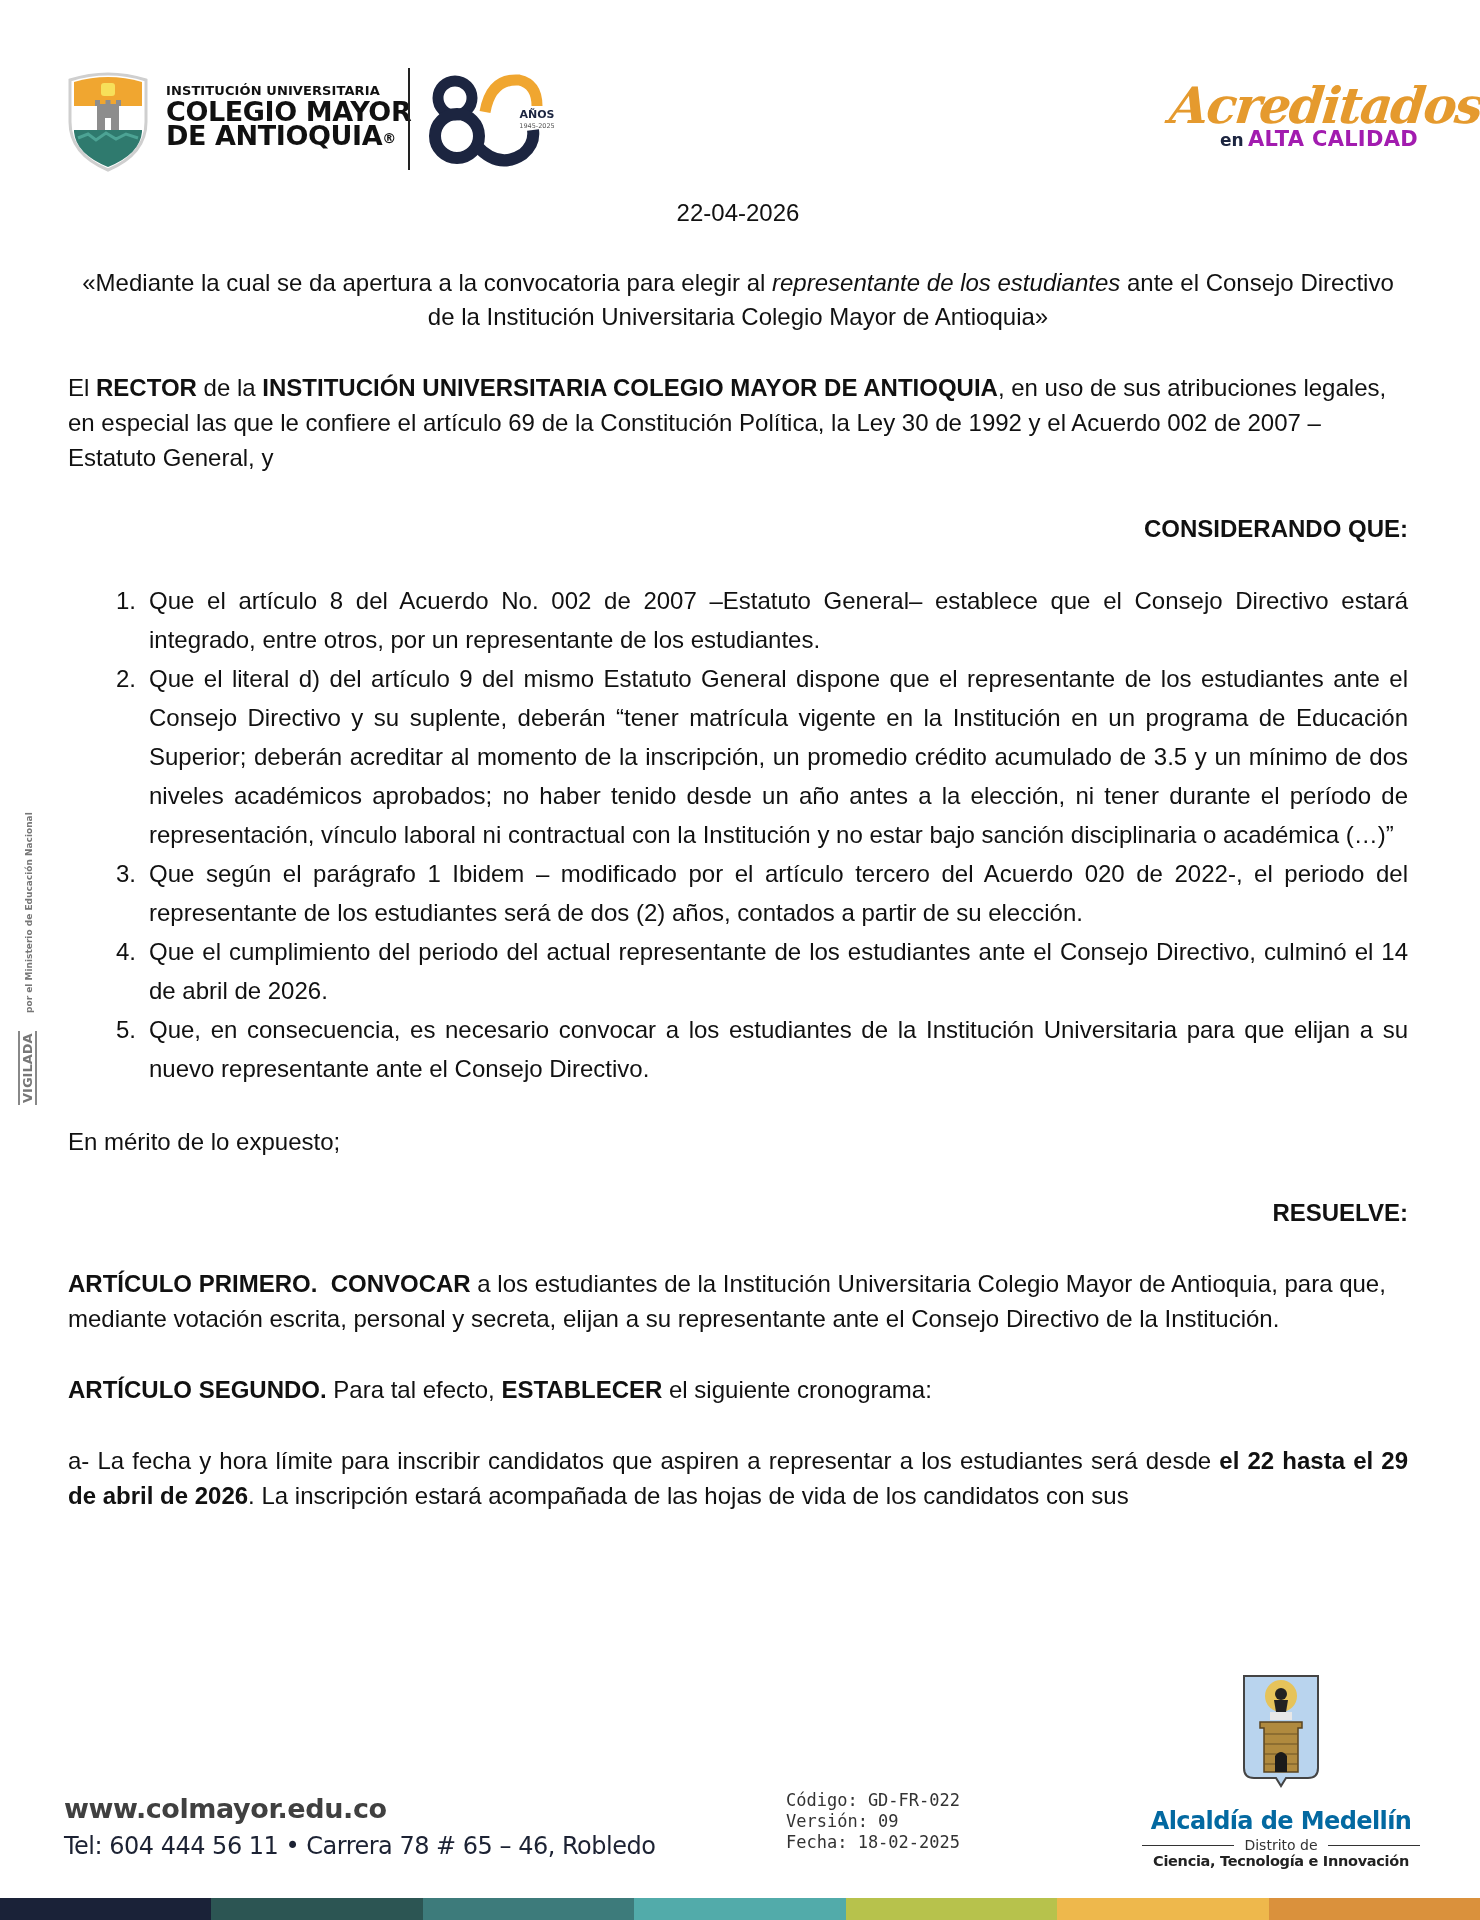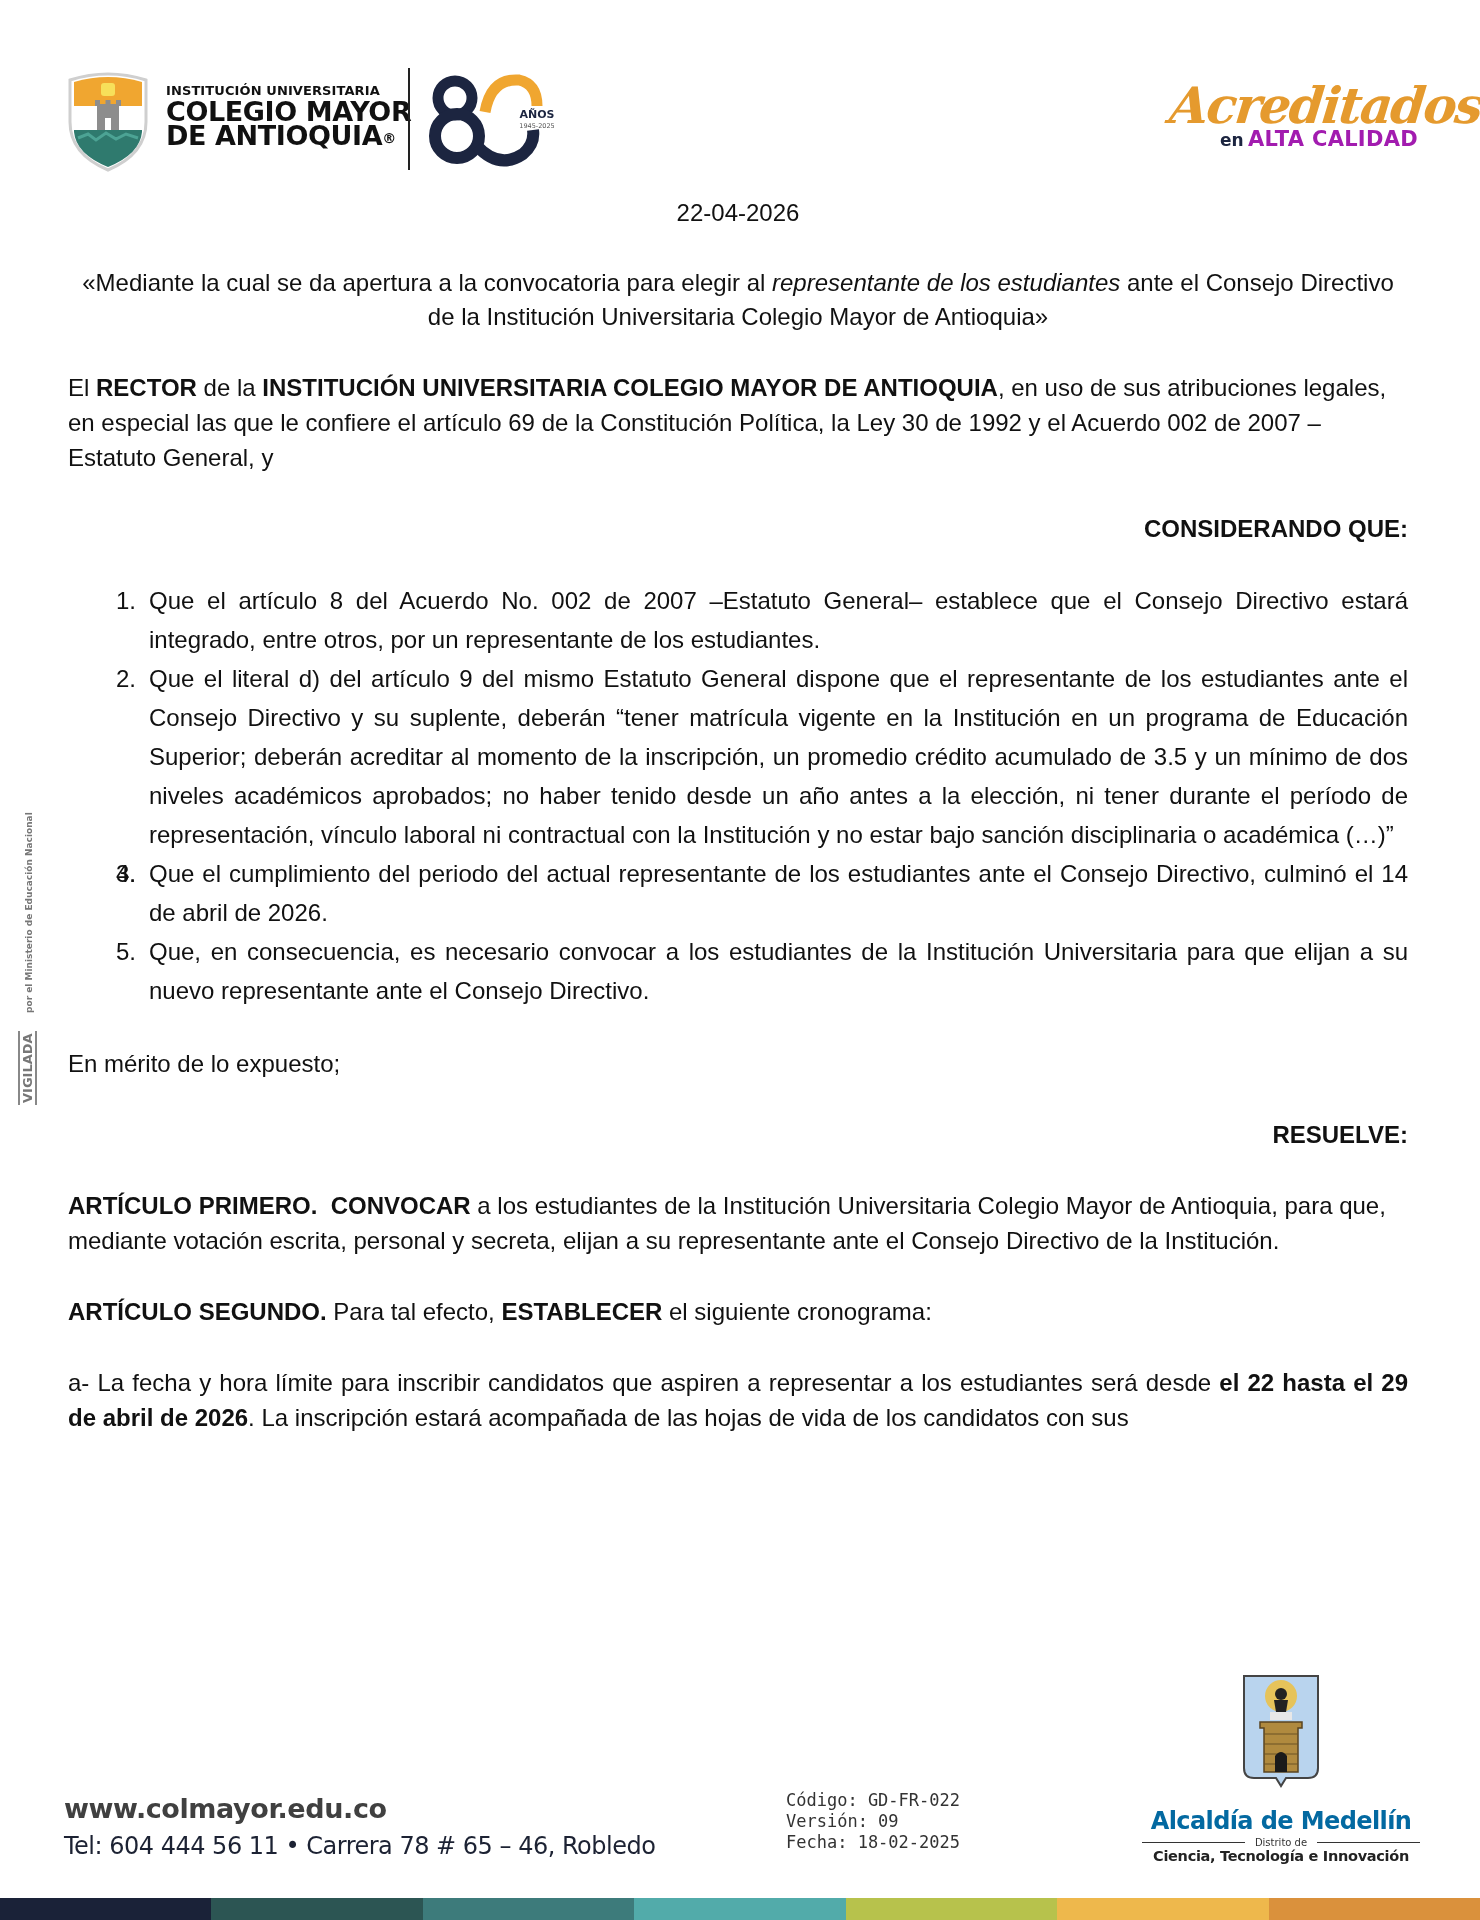--- a/index.html
+++ b/index.html
@@ -42,21 +42,21 @@
   b { font-weight: bold; }
   i { font-style: italic; }
 
   
   .ft-web { position: absolute; left: 64px; top: 1793px; font-family: "DejaVu Sans", sans-serif; font-weight: bold; font-size: 27px; color: #404040; letter-spacing: -0.4px; }
   .ft-tel { position: absolute; left: 64px; top: 1832px; font-family: "DejaVu Sans", sans-serif; font-size: 24px; color: #1c2233; letter-spacing: -0.5px; }
   .ft-meta { position: absolute; left: 786px; top: 1790px; font-family: "DejaVu Sans Mono", monospace; font-size: 17px; line-height: 21px; color: #333; }
   .ft-alcaldia { position: absolute; left: 1136px; top: 1672px; width: 290px; text-align: center; }
   .ft-alcaldia .escudo { width: 82px; height: 120px; margin: 0 auto; display: block; }
   .ft-alcaldia .name { font-family: "DejaVu Sans", sans-serif; font-weight: bold; font-size: 24px; color: #0369a1; letter-spacing: -0.6px; margin-top: 15px; }
-  .ft-alcaldia .distrito { display: flex; align-items: center; gap: 10px; margin: 2px 6px 0 6px; font-family: "DejaVu Sans", sans-serif; font-size: 10px; color: #333; }
+  .ft-alcaldia .distrito { display: flex; align-items: center; gap: 10px; margin: 2px 6px 0 6px; font-family: "DejaVu Sans", sans-serif; font-size: 14px; color: #333; }
   .ft-alcaldia .distrito .rule { flex: 1; height: 1px; background: #333; }
   .ft-alcaldia .ciencia { font-family: "DejaVu Sans", sans-serif; font-weight: bold; font-size: 14.5px; color: #222; letter-spacing: -0.3px; }
 
   .color-bar { position: absolute; left: 0; top: 1898px; width: 1480px; height: 22px; display: flex; }
   .color-bar span { flex: 1; height: 100%; }
 </style>
 </head>
 <body>
 
 <svg class="hdr-shield" viewBox="0 0 88 102">
@@ -114,21 +114,21 @@
 
   <p class="subject center"><span>«Mediante la cual se da apertura a la convocatoria para elegir al </span><i>representante de los estudiantes</i><span> ante el Consejo Directivo de la Institución Universitaria Colegio Mayor de Antioquia»</span></p>
 
   <p class="intro"><span>El </span><b>RECTOR</b><span> de la </span><b>INSTITUCIÓN UNIVERSITARIA COLEGIO MAYOR DE ANTIOQUIA</b><span>, en uso de sus atribuciones legales, en especial las que le confiere el artículo 69 de la Constitución Política, la Ley 30 de 1992 y el Acuerdo 002 de 2007 – Estatuto General, y</span></p>
 
   <div class="heading">CONSIDERANDO QUE:</div>
 
   <ol class="considerandos">
     <li><span class="num">1.</span><span>Que el artículo 8 del Acuerdo No. 002 de 2007 –Estatuto General– establece que el Consejo Directivo estará integrado, entre otros, por un representante de los estudiantes.</span></li>
     <li><span class="num">2.</span><span>Que el literal d) del artículo 9 del mismo Estatuto General dispone que el representante de los estudiantes ante el Consejo Directivo y su suplente, deberán “tener matrícula vigente en la Institución en un programa de Educación Superior; deberán acreditar al momento de la inscripción, un promedio crédito acumulado de 3.5 y un mínimo de dos niveles académicos aprobados; no haber tenido desde un año antes a la elección, ni tener durante el período de representación, vínculo laboral ni contractual con la Institución y no estar bajo sanción disciplinaria o académica (…)”</span></li>
-    <li><span class="num">3.</span></li>
+    <li><span class="num">3.</span><span>Que según el parágrafo 1 Ibidem – modificado por el artículo tercero del Acuerdo 020 de 2022-, el periodo del representante de los estudiantes será de dos (2) años, contados a partir de su elección.</span></li>
     <li><span class="num">4.</span><span>Que el cumplimiento del periodo del actual representante de los estudiantes ante el Consejo Directivo, culminó el 14 de abril de 2026.</span></li>
     <li><span class="num">5.</span><span>Que, en consecuencia, es necesario convocar a los estudiantes de la Institución Universitaria para que elijan a su nuevo representante ante el Consejo Directivo.</span></li>
   </ol>
 
   <p class="merito">En mérito de lo expuesto;</p>
 
   <div class="heading">RESUELVE:</div>
 
   <p class="art"><b>ARTÍCULO PRIMERO.</b>&nbsp;&nbsp;<b>CONVOCAR</b><span> a los estudiantes de la Institución Universitaria Colegio Mayor de Antioquia, para que, mediante votación escrita, personal y secreta, elijan a su representante ante el Consejo Directivo de la Institución.</span></p>
 

